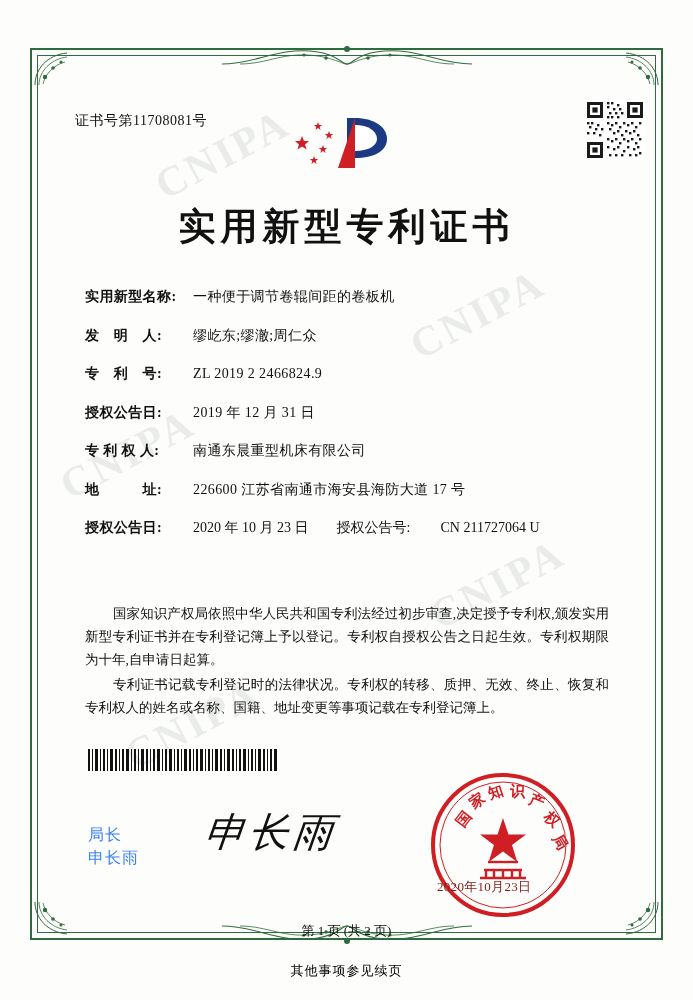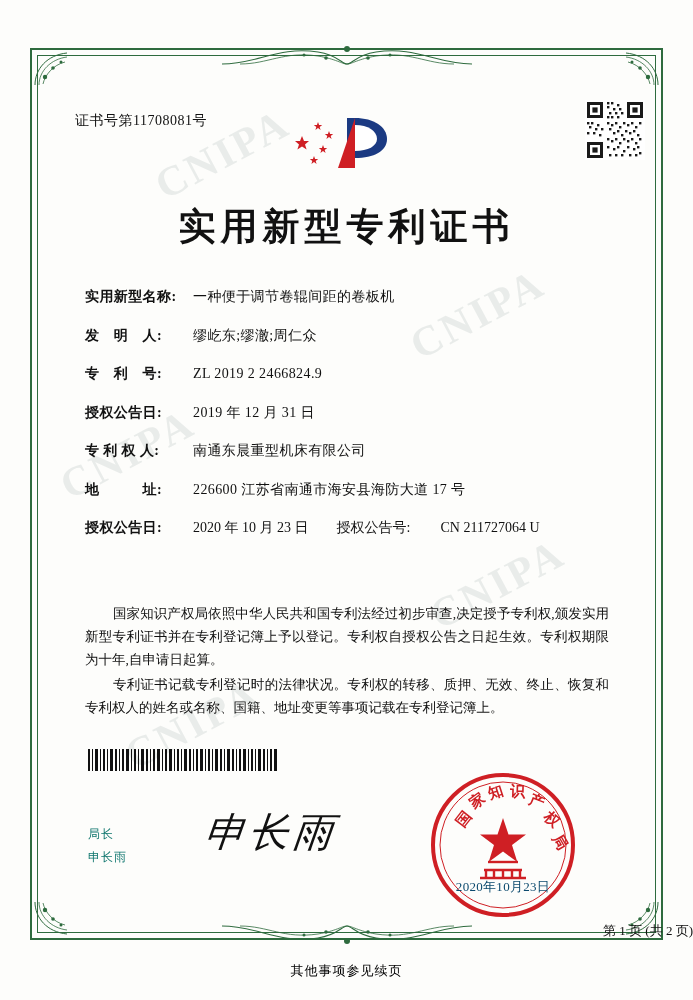--- a/index.html
+++ b/index.html
@@ -167,24 +167,24 @@
   .barcode {
     position: absolute;
     left: 88px; top: 749px;
     width: 190px; height: 22px;
   }
 
   
   .sig-label {
     position: absolute;
     left: 88px; top: 823px;
-    font-size: 12px;
+    font-size: 16px;
     line-height: 23px;
     letter-spacing: 1px;
-    color: #0f766e;
+    color: #3b82f6;
   }
   .sig-script {
     position: absolute;
     left: 205px; top: 805px;
     font-family: "DejaVu Serif", serif;
     font-style: italic;
     font-size: 40px;
     letter-spacing: 4px;
     color: #111;
     transform: skewX(-6deg);
@@ -193,32 +193,32 @@
   
   .seal {
     position: absolute;
     left: 428px; top: 770px;
     width: 150px; height: 150px;
   }
   .seal-date {
     position: absolute;
     left: 437px; top: 878px;
     width: 132px;
-    text-align: center;
+    text-align: left;
     font-size: 13px;
-    color: #0c4a6e;
+    color: #7f1d1d;
     letter-spacing: 0.3px;
   }
 
   
   .page-num {
     position: absolute;
     left: 0; top: 922px;
     width: 693px;
-    text-align: right;
+    text-align: center;
     font-size: 13px;
     color: #111;
   }
   .footer-note {
     position: absolute;
     left: 0; top: 962px;
     width: 693px;
     text-align: center;
     font-size: 13px;
     color: #000000;

